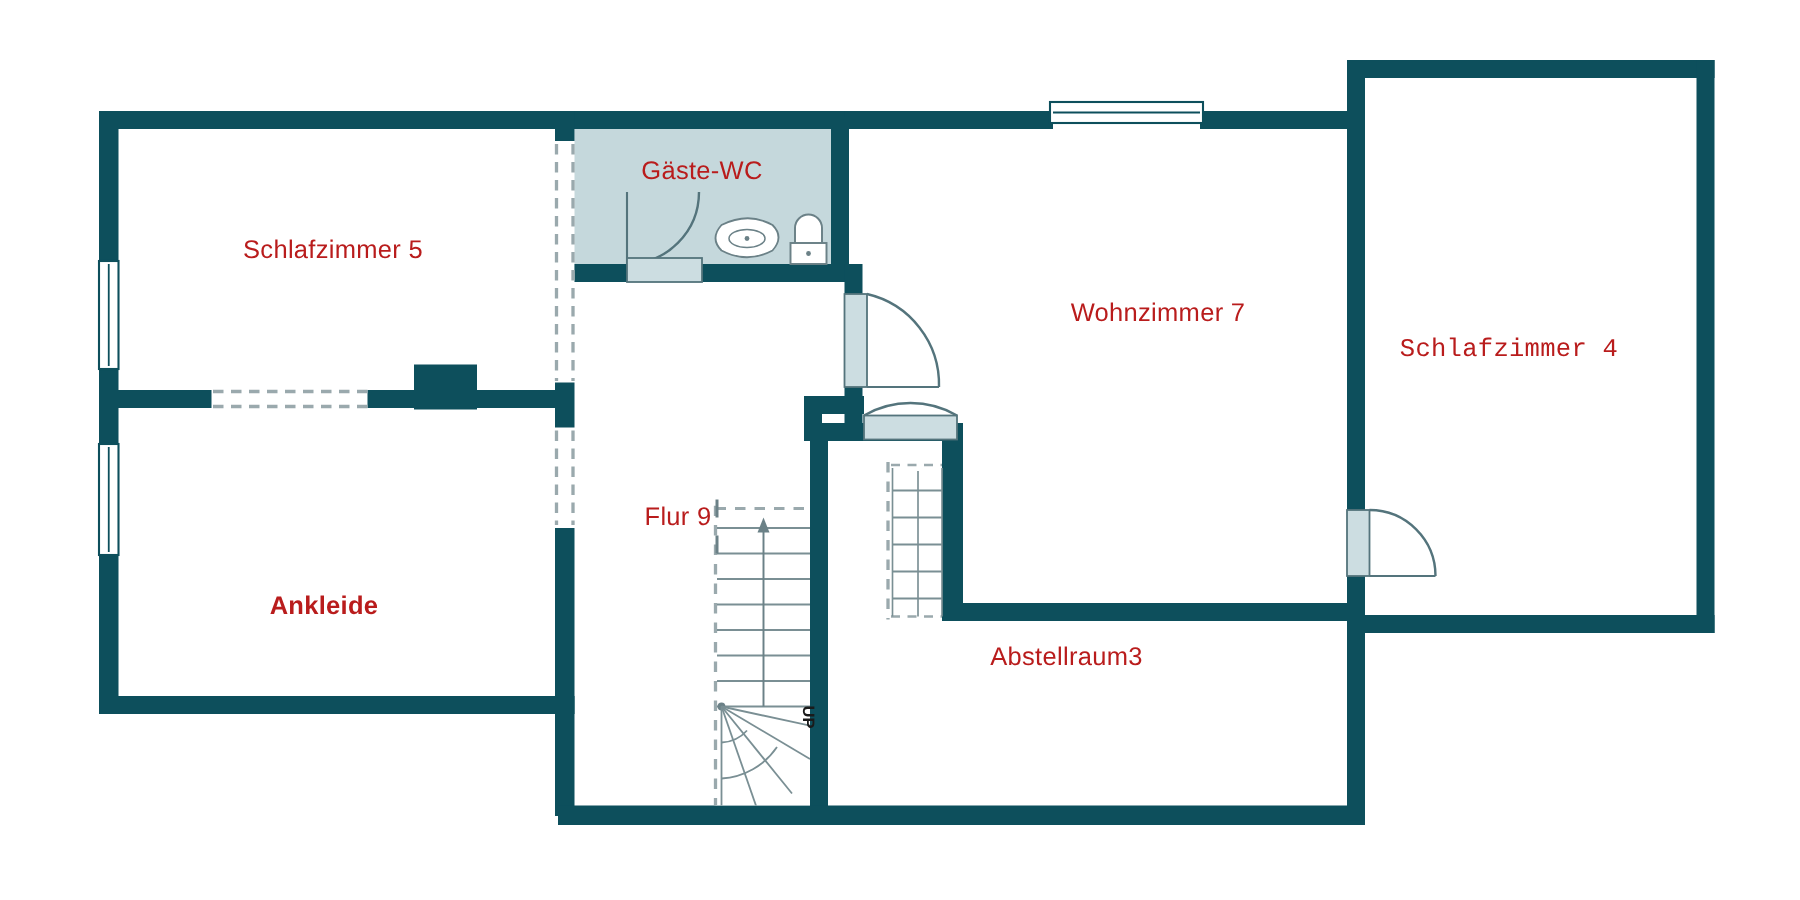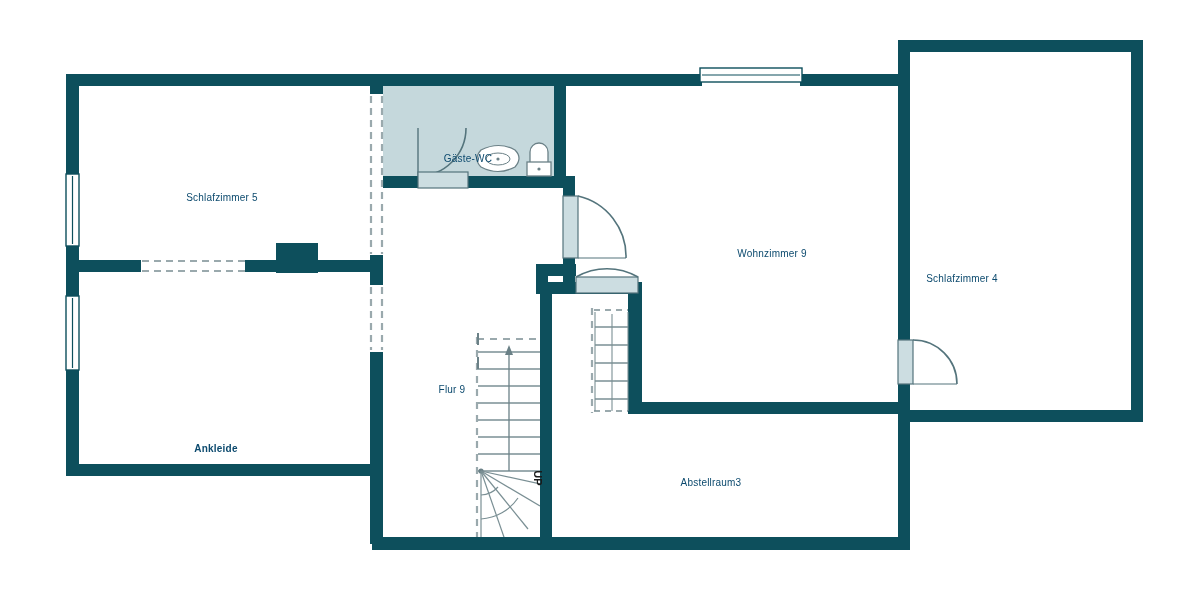--- a/index.html
+++ b/index.html
@@ -21,28 +21,27 @@
   #plan-svg {
     position: absolute;
     left: 0;
     top: 0;
     width: 1200px;
     height: 600px;
     display: block;
   }
   .room-label {
     position: absolute;
-    color: #0c4a6e;
-    font-size: 10px;
+    color: #b91c1c;
+    font-size: 17px;
     font-family: "Liberation Sans", sans-serif;
     white-space: nowrap;
     letter-spacing: 0.2px;
     transform: translate(-50%, -50%);
     pointer-events: none;
-    margin-top: 44px;
   }
   .up-label {
     position: absolute;
     color: #1a1a1a;
     font-size: 11px;
     font-weight: bold;
     font-family: "Liberation Sans", sans-serif;
     white-space: nowrap;
     transform: translate(-50%, -50%) rotate(90deg);
     pointer-events: none;
@@ -244,27 +243,27 @@
       </g>
     </g>
 
     <g stroke="#6b8187" stroke-width="2" fill="none">
       <line x1="478" y1="333" x2="478" y2="345"></line>
       <line x1="478" y1="357" x2="478" y2="369"></line>
     </g>
 
   </svg>
 
-  <div class="room-label" style="left:222px; top:153px;">Schlafzimmer 5</div>
+  <div class="room-label" style="left:222px; top:167px;">Schlafzimmer 5</div>
 
   <div class="room-label" style="left:468px; top:114px;">Gäste-WC</div>
 
-  <div class="room-label" style="left:772px; top:209px;">Wohnzimmer 9</div>
-
-  <div class="room-label" style="left:962px; top:234px;">Schlafzimmer 4</div>
+  <div class="room-label" style="left:772px; top:209px;">Wohnzimmer 7</div>
+
+  <div class="room-label" style="left:1006px; top:234px;font-family:Liberation Mono, monospace;">Schlafzimmer 4</div>
 
   <div class="room-label" style="left:216px; top:404px;font-weight:bold;">Ankleide</div>
 
   <div class="room-label" style="left:452px; top:345px;">Flur 9</div>
 
   <div class="room-label" style="left:711px; top:438px;">Abstellraum3</div>
 
   <div class="up-label" style="left:538px; top:478px;">UP</div>
 
 </div>

